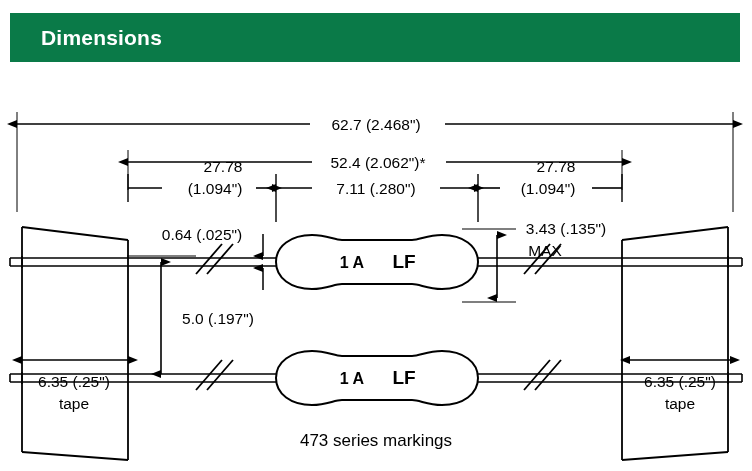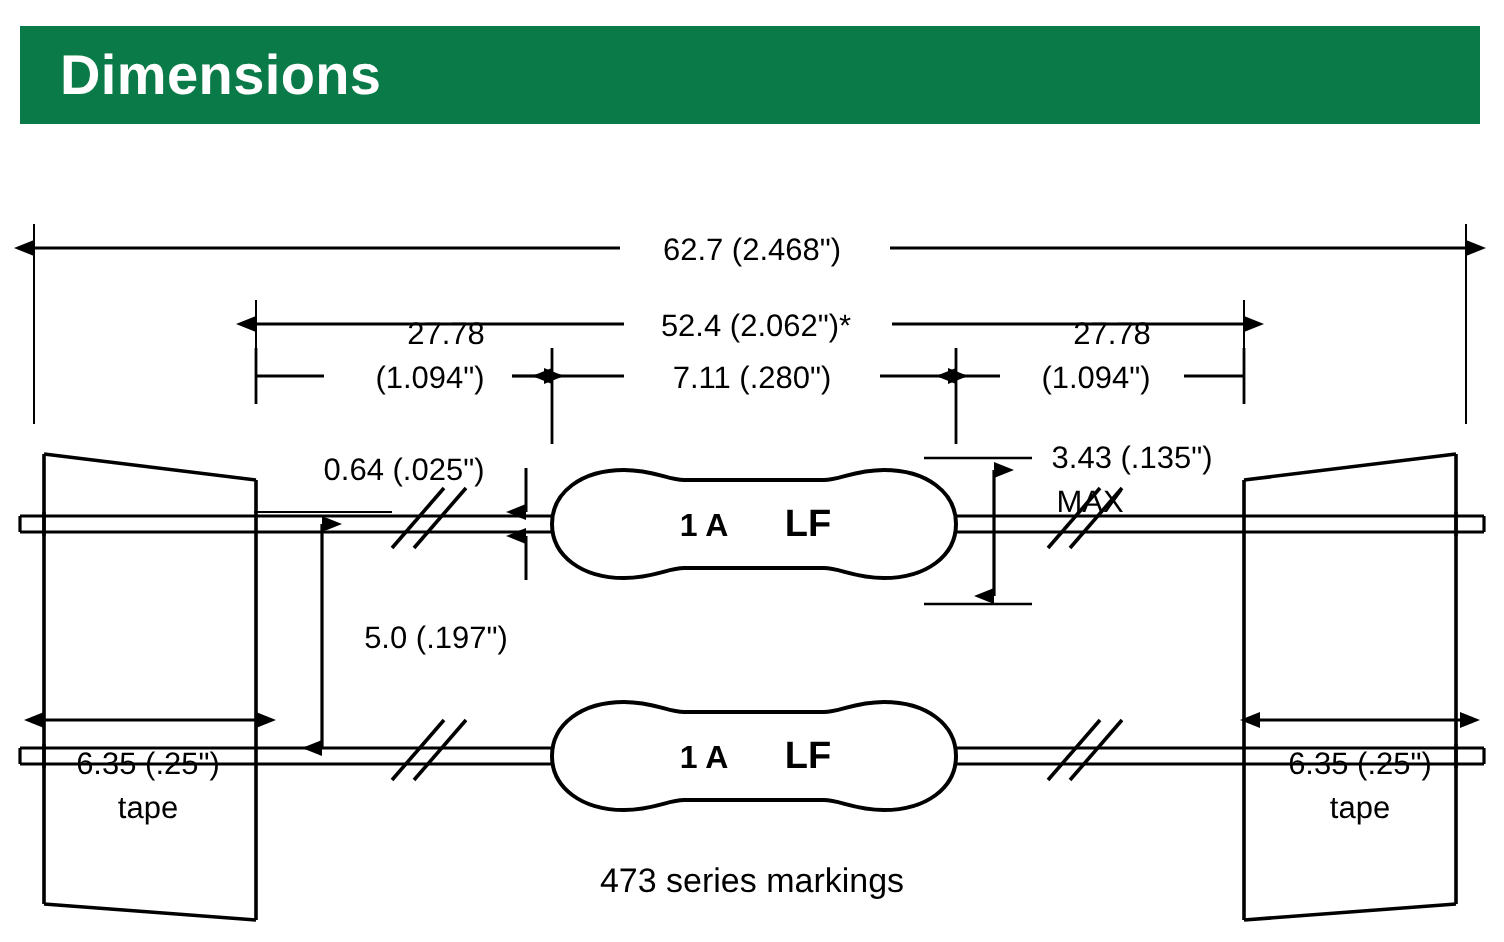--- a/index.html
+++ b/index.html
@@ -27,24 +27,24 @@
     left: 10px;
     top: 13px;
     width: 730px;
     height: 49px;
     background: #0a7a48;
     display: flex;
     align-items: center;
   }
   .section-header .title {
     color: #ffffff;
-    font-size: 28px;
+    font-size: 21px;
     font-weight: bold;
     letter-spacing: 0.2px;
-    margin-left: 20px;
+    margin-left: 31px;
     font-family: "Liberation Sans", sans-serif;
   }
   .drawing-wrap {
     position: absolute;
     left: 0;
     top: 62px;
     width: 752px;
     height: 409px;
   }
   svg.drawing {

